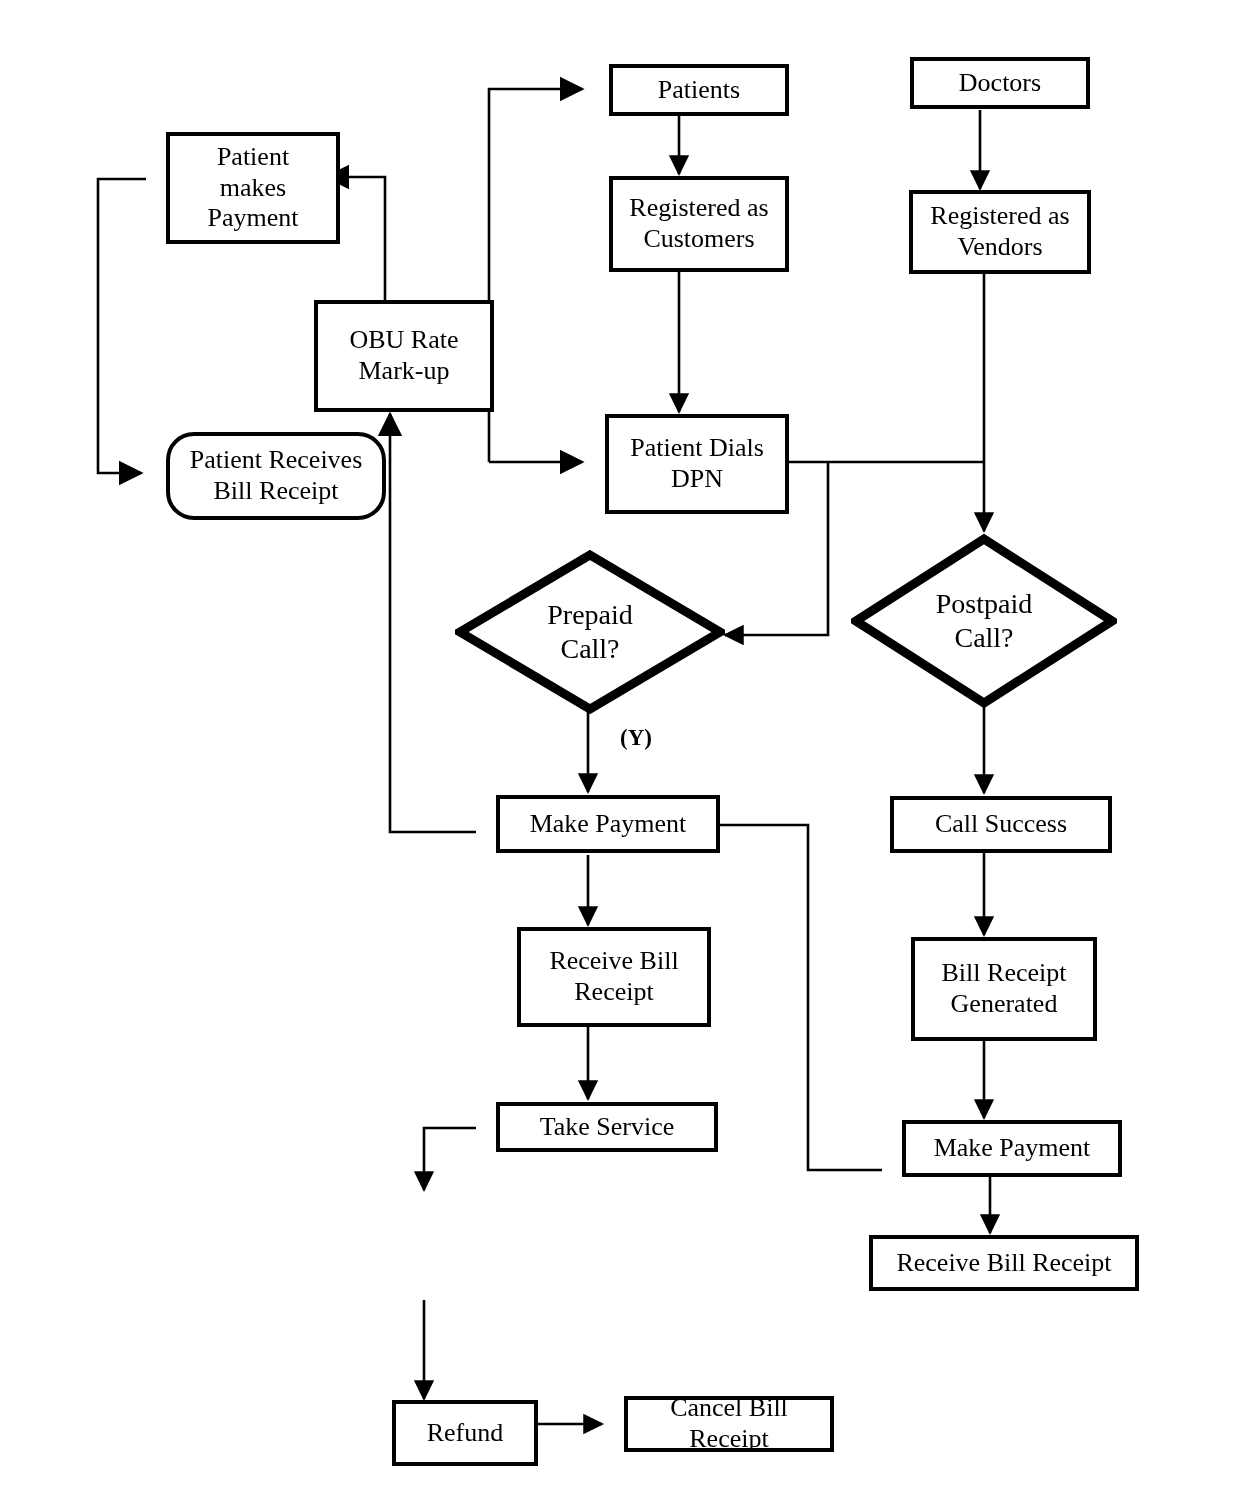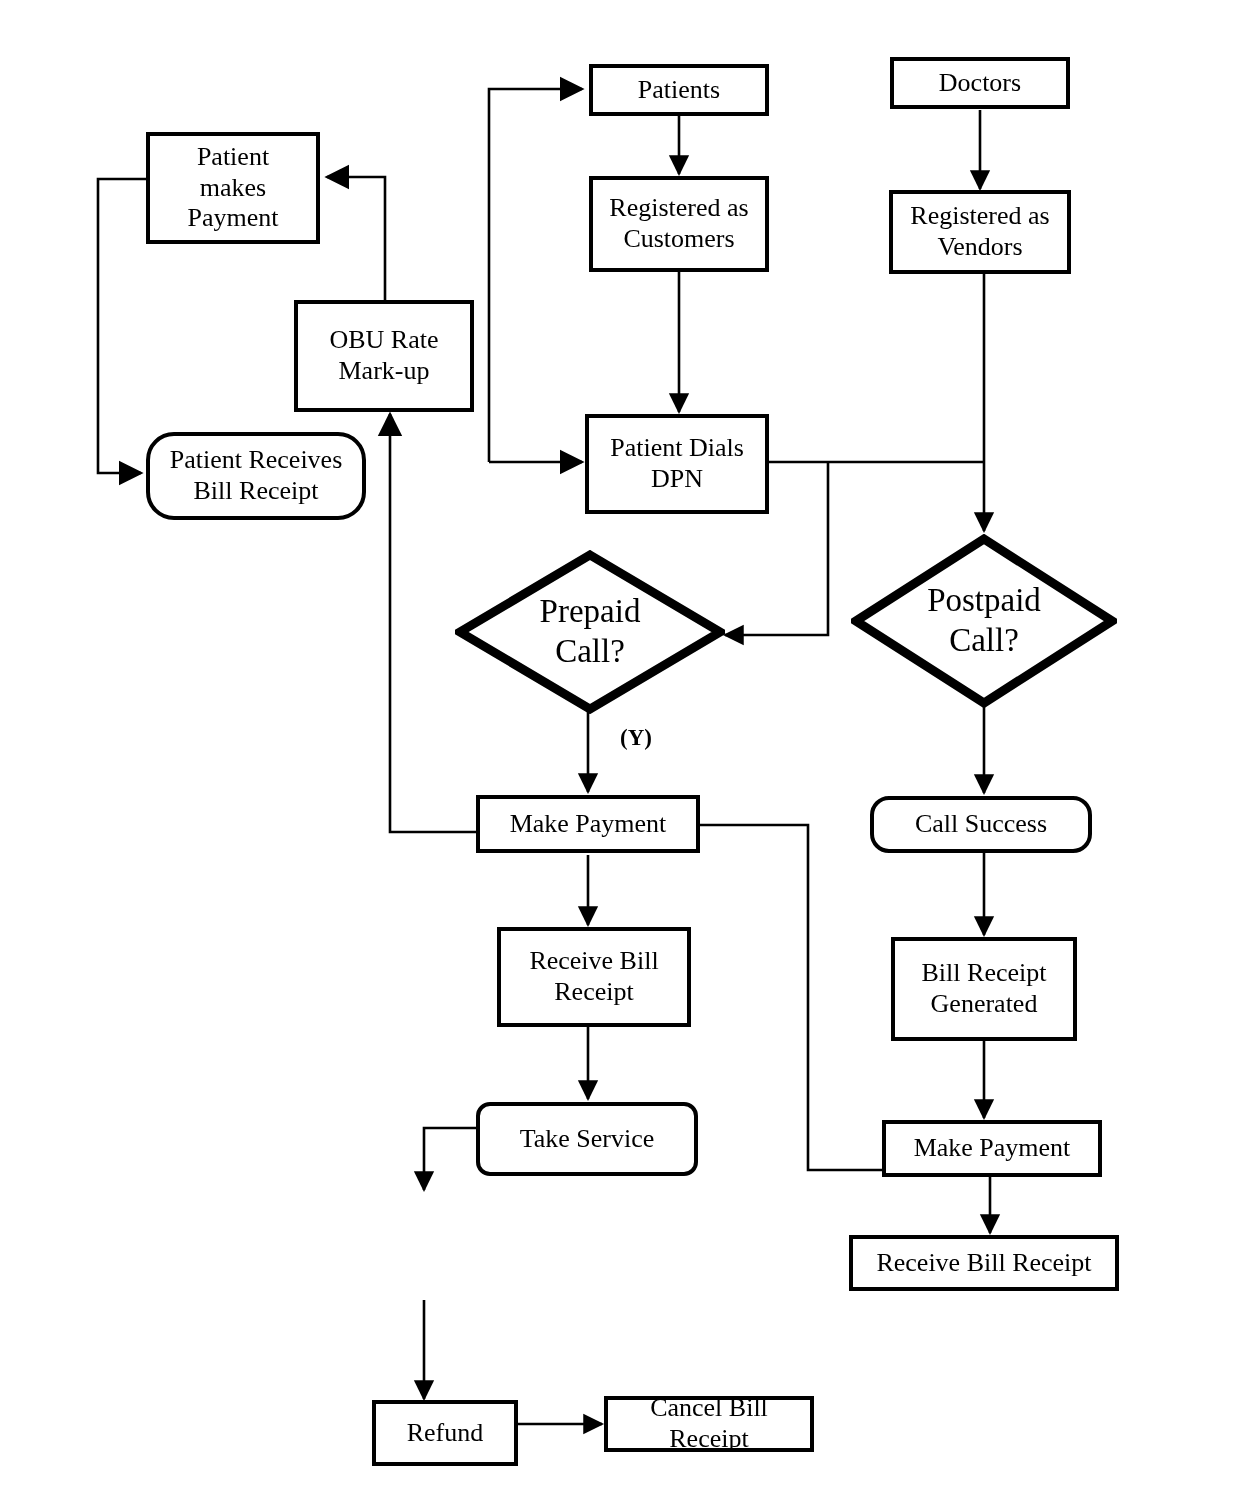--- a/index.html
+++ b/index.html
@@ -29,20 +29,21 @@
     position: absolute;
     box-sizing: border-box;
     display: flex;
     align-items: center;
     justify-content: center;
     text-align: center;
     background: #ffffff;
     color: #000000;
     line-height: 1.18;
     z-index: 2;
+    margin-left: 20px;
   }
   .box {
     border: 4px solid #000000;
     font-size: 26px;
     padding: 0 4px;
   }
   .diamond-wrap {
     position: absolute;
     z-index: 2;
   }
@@ -54,21 +55,21 @@
   .diamond-label {
     position: absolute;
     left: 0;
     top: 0;
     width: 100%;
     height: 100%;
     display: flex;
     align-items: center;
     justify-content: center;
     text-align: center;
-    font-size: 33px;
+    font-size: 28px;
     color: #000000;
     line-height: 1.2;
   }
   .edge-label {
     position: absolute;
     font-size: 23px;
     font-weight: bold;
     color: #000000;
     z-index: 3;
     font-family: "Liberation Serif", "DejaVu Serif", serif;
@@ -189,35 +190,35 @@
       <polygon points="133,5 261,87 133,169 5,87" fill="#ffffff" stroke="#000000" stroke-width="9"></polygon>
     </svg>
     <div class="diamond-label" style="white-space:pre-line;">Postpaid
 Call?</div>
   </div>
 
   <div class="node box" style="left:476px; top:795px; width:224px; height:58px;">
     <span style="white-space:pre-line;">Make Payment</span>
   </div>
 
-  <div class="node box" style="left:870px; top:796px; width:222px; height:57px;border-radius:19px;">
+  <div class="node box" style="left:870px; top:796px; width:222px; height:57px;">
     <span style="white-space:pre-line;">Call Success</span>
   </div>
 
   <div class="node box" style="left:497px; top:927px; width:194px; height:100px;">
     <span style="white-space:pre-line;">Receive Bill
 Receipt</span>
   </div>
 
   <div class="node box" style="left:891px; top:937px; width:186px; height:104px;">
     <span style="white-space:pre-line;">Bill Receipt
 Generated</span>
   </div>
 
-  <div class="node box" style="left:476px; top:1102px; width:222px; height:74px;border-radius:14px;">
+  <div class="node box" style="left:476px; top:1102px; width:222px; height:50px;">
     <span style="white-space:pre-line;">Take Service</span>
   </div>
 
   <div class="node box" style="left:882px; top:1120px; width:220px; height:57px;">
     <span style="white-space:pre-line;">Make Payment</span>
   </div>
 
   <div class="node box" style="left:849px; top:1235px; width:270px; height:56px;">
     <span style="white-space:pre-line;">Receive Bill Receipt</span>
   </div>

